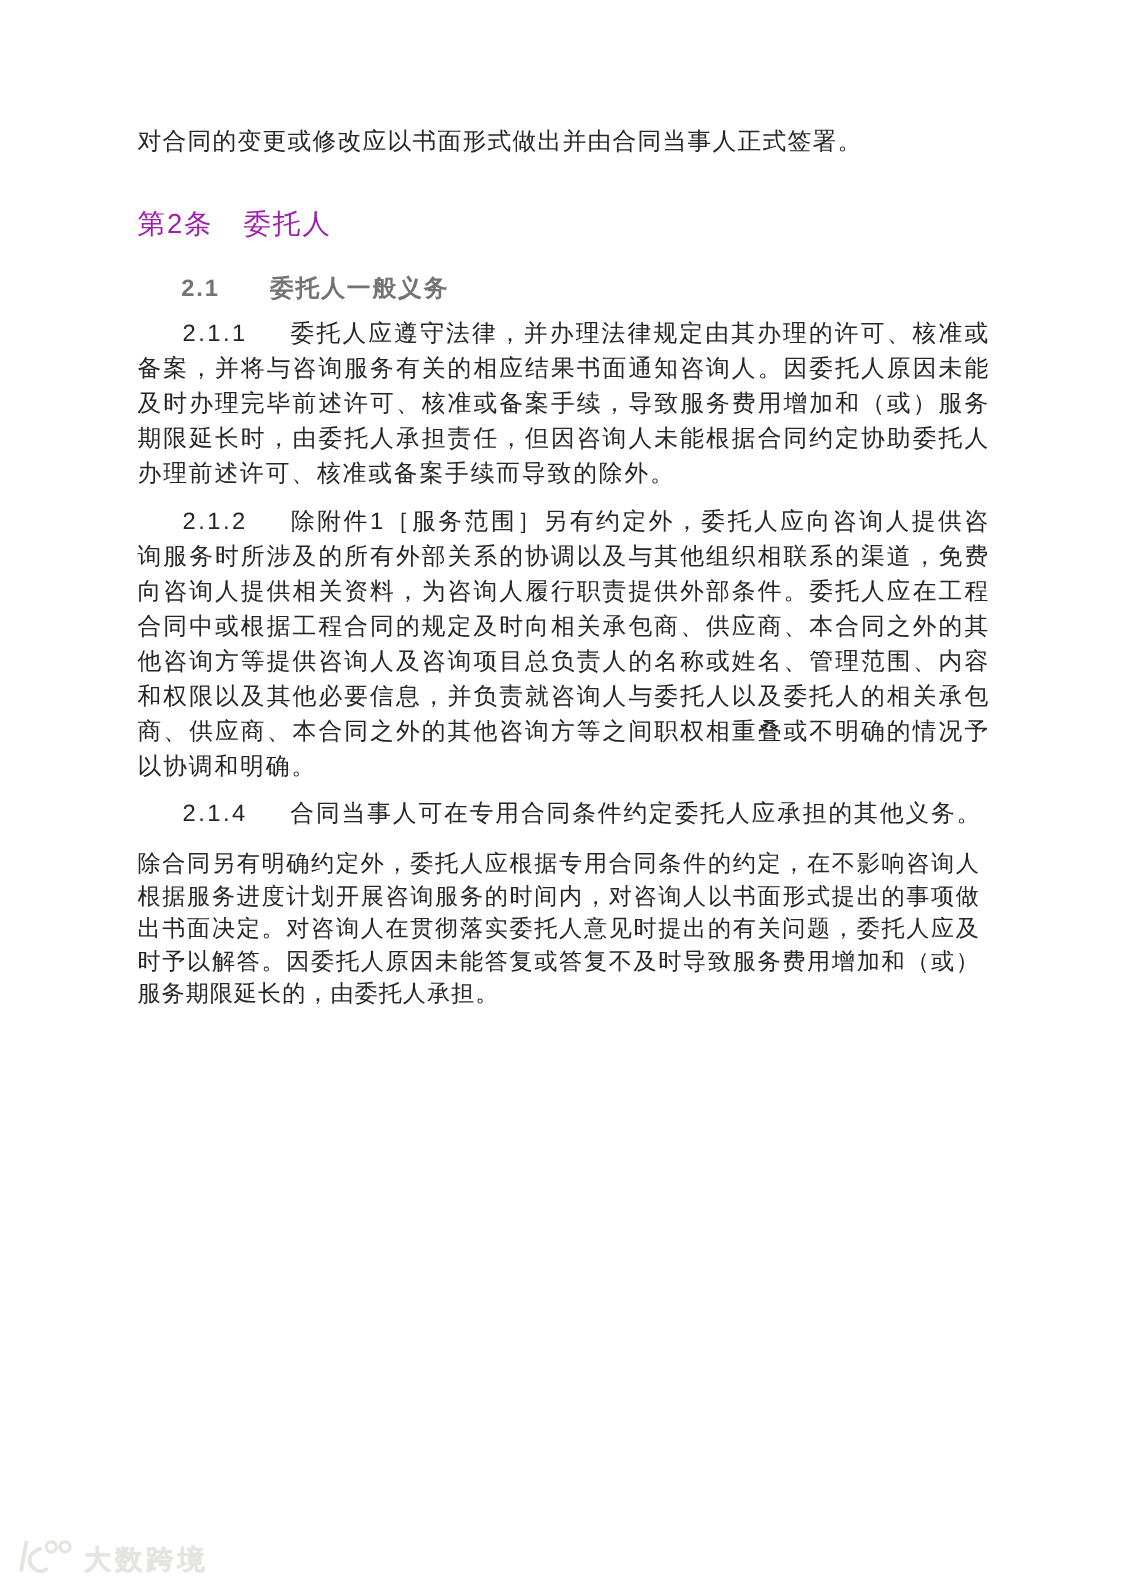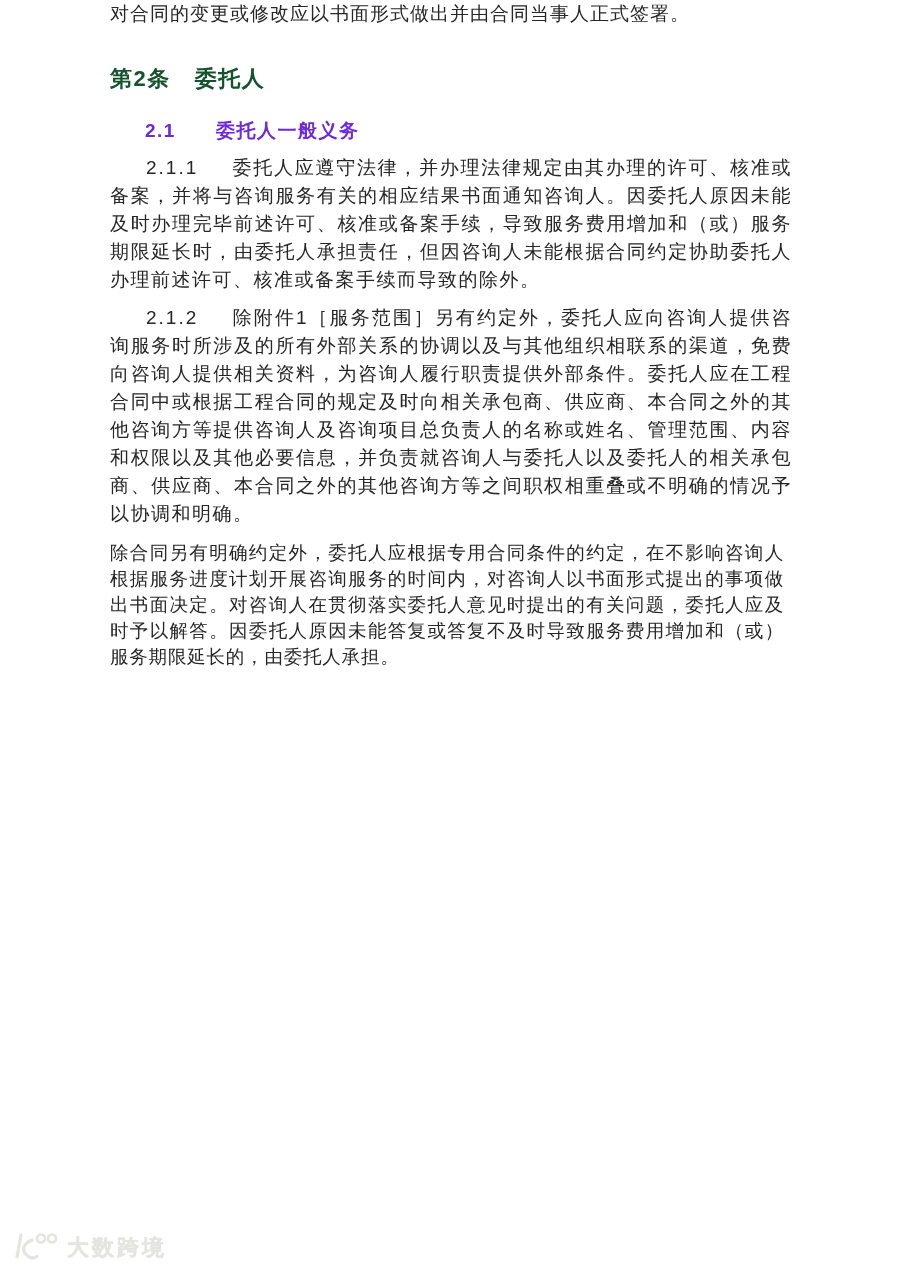--- a/index.html
+++ b/index.html
@@ -10,43 +10,44 @@
     font-family: "Liberation Sans", sans-serif;
     color: #262626;
     position: relative;
     overflow: hidden;
   }
   .content {
     position: absolute;
     left: 110px;
     top: 0;
     width: 682px;
+    padding-top: 100px;
     filter: blur(0.25px);
   }
   .intro {
     margin: 0;
     font-size: 19px;
     line-height: 28px;
     letter-spacing: 1px;
   }
   .article-heading {
     margin: 36px 0 0 0;
     font-size: 22px;
-    font-weight: bold;
+    font-weight: normal;
     letter-spacing: 1.5px;
-    color: #14532d;
+    color: #a21caf;
   }
   .article-heading .num { margin-right: 24px; }
   .section-heading {
     margin: 24px 0 0 0;
     padding-left: 35px;
     font-size: 19px;
     font-weight: bold;
     letter-spacing: 1.5px;
-    color: #6d28d9;
+    color: #737373;
   }
   .section-heading .num { margin-right: 40px; }
   .clause {
     margin: 10px 0 0 0;
     font-size: 19px;
     line-height: 28px;
     letter-spacing: 1.5px;
     text-align: justify;
     text-indent: 36px;
   }
@@ -98,20 +99,23 @@
 
   <p class="clause">
     <span class="num">2.1.1</span><span>委托人应遵守法律，并办理法律规定由其办理的许可、核准或备案，并将与咨询服务有关的相应结果书面通知咨询人。因委托人原因未能及时办理完毕前述许可、核准或备案手续，导致服务费用增加和（或）服务期限延长时，由委托人承担责任，但因咨询人未能根据合同约定协助委托人办理前述许可、核准或备案手续而导致的除外。</span>
   </p>
 
   <p class="clause">
     <span class="num">2.1.2</span><span>除附件1［服务范围］另有约定外，委托人应向咨询人提供咨询服务时所涉及的所有外部关系的协调以及与其他组织相联系的渠道，免费向咨询人提供相关资料，为咨询人履行职责提供外部条件。委托人应在工程合同中或根据工程合同的规定及时向相关承包商、供应商、本合同之外的其他咨询方等提供咨询人及咨询项目总负责人的名称或姓名、管理范围、内容和权限以及其他必要信息，并负责就咨询人与委托人以及委托人的相关承包商、供应商、本合同之外的其他咨询方等之间职权相重叠或不明确的情况予以协调和明确。</span>
   </p>
 
 
+  <p class="clause">
+    <span class="num">2.1.4</span><span>合同当事人可在专用合同条件约定委托人应承担的其他义务。</span>
+  </p>
 
 
   <p class="body-tight">除合同另有明确约定外，委托人应根据专用合同条件的约定，在不影响咨询人根据服务进度计划开展咨询服务的时间内，对咨询人以书面形式提出的事项做出书面决定。对咨询人在贯彻落实委托人意见时提出的有关问题，委托人应及时予以解答。因委托人原因未能答复或答复不及时导致服务费用增加和（或）服务期限延长的，由委托人承担。</p>
 
 </div>
 
 <div class="watermark">
   <span class="wm-logo">
     <svg width="48" height="30" viewBox="0 0 48 30" fill="none" xmlns="http://www.w3.org/2000/svg">
       <path d="M9 4 L5 26" stroke="#e4e4e1" stroke-width="3.2" stroke-linecap="round"></path>

